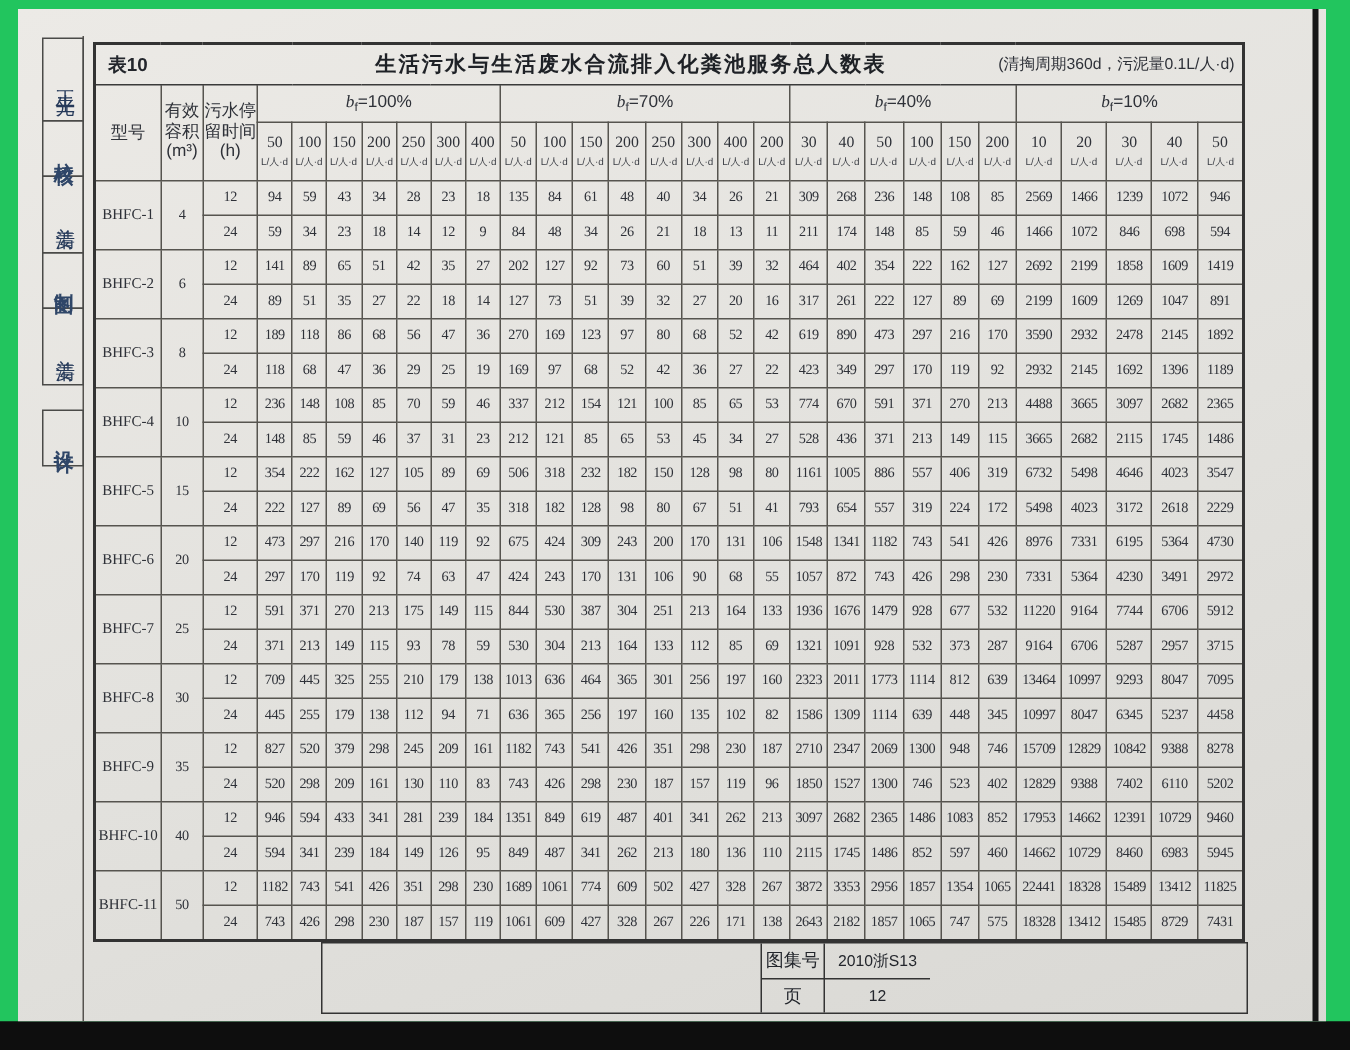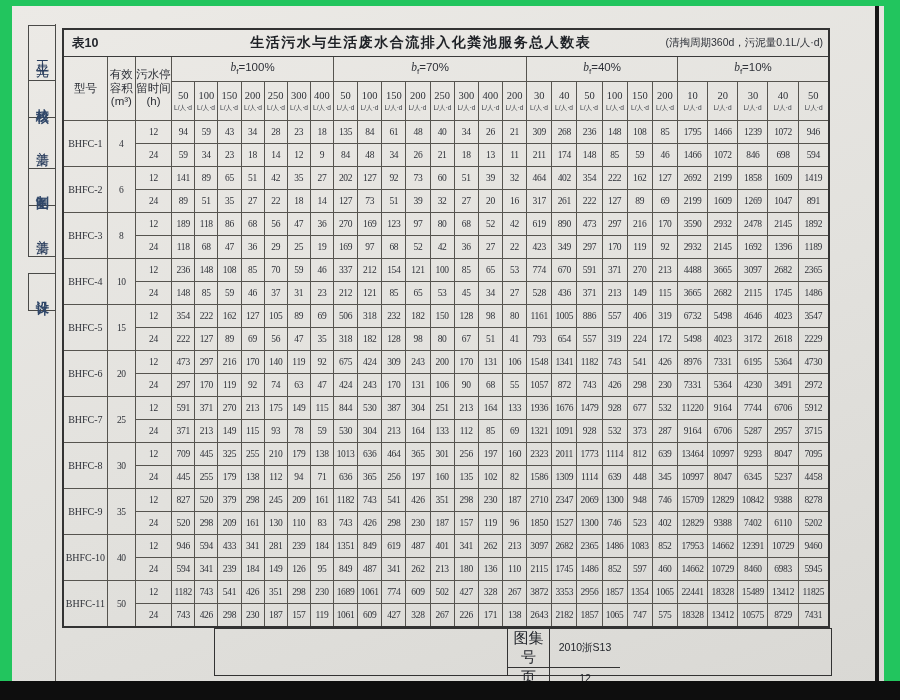--- a/index.html
+++ b/index.html
@@ -40,21 +40,21 @@
   .gstart{border-left:1.8px solid #3a3a3a;}
   tr.mtop td{border-top:1.6px solid #3a3a3a;}
   
   .footer{margin-left:152px;width:616px;height:46px;border:1.6px solid #333;display:flex;}
   .f-blank{width:292px;border-right:1.4px solid #333;}
   .f-title{flex:1;display:flex;align-items:center;justify-content:center;font-size:15px;
            font-weight:bold;letter-spacing:2px;color:#1e2126;border-right:1.4px solid #333;}
   .f-atlas{width:112px;display:grid;grid-template-columns:42px 1fr;grid-auto-rows:1fr;
            font-size:10.5px;color:#23262c;}
   .f-atlas .cell{display:flex;align-items:center;justify-content:center;}
-  .f-atlas .lab{border-right:1px solid #333;font-size:15px;text-align:center;}
+  .f-atlas .lab{border-right:1px solid #333;font-size:12px;}
   .f-atlas .r2{border-top:1px solid #333;}
 </style>
 </head>
 <body>
 
 <div class="stage">
   <div class="paper">
     <div class="margin-rule"></div>
     <div class="sidebar">
         <div class="sbox sig">王生光</div>
@@ -242,21 +242,21 @@
               <td class="">40</td>
               <td class="">34</td>
               <td class="">26</td>
               <td class="">21</td>
               <td class="gstart">309</td>
               <td class="">268</td>
               <td class="">236</td>
               <td class="">148</td>
               <td class="">108</td>
               <td class="">85</td>
-              <td class="gstart">1795</td>
+              <td class="gstart">2569</td>
               <td class="">1466</td>
               <td class="">1239</td>
               <td class="">1072</td>
               <td class="">946</td>
             </tr>
             <tr>
               <td>24</td>
               <td class="gstart">59</td>
               <td class="">34</td>
               <td class="">23</td>
@@ -873,21 +873,21 @@
               <td class="">171</td>
               <td class="">138</td>
               <td class="gstart">2643</td>
               <td class="">2182</td>
               <td class="">1857</td>
               <td class="">1065</td>
               <td class="">747</td>
               <td class="">575</td>
               <td class="gstart">18328</td>
               <td class="">13412</td>
-              <td class="">10575</td>
+              <td class="">15485</td>
               <td class="">8729</td>
               <td class="">7431</td>
             </tr>
           </tbody>
         </table>
       <div class="footer">
         <div class="f-blank"></div>
         <div class="f-atlas">
           <div class="cell lab">图集号</div>
           <div class="cell val">2010浙S13</div>

